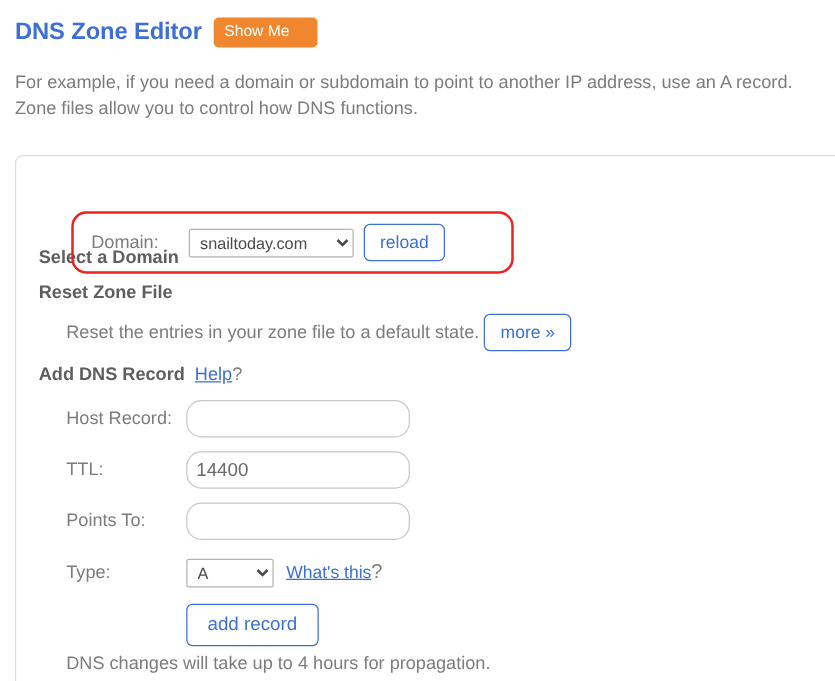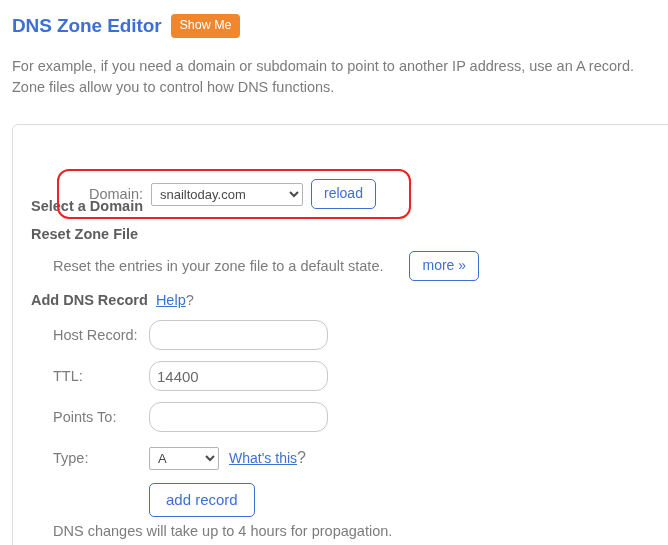--- a/index.html
+++ b/index.html
@@ -29,21 +29,21 @@
     font-weight: bold;
     color: #3d6fd4;
     letter-spacing: -0.1px;
     line-height: 22px;
   }
   .show-me-badge {
     background: #f0872e;
     color: #ffffff;
     font-size: 12.5px;
     line-height: 1;
-    padding: 5px 8px 6px 8px;
+    padding: 5px 22px 6px 8px;
     border-radius: 4px;
     white-space: nowrap;
     cursor: pointer;
     user-select: none;
   }
 
   
   .intro {
     margin: 18px 0 0 12px;
     font-size: 14.5px;
@@ -108,37 +108,37 @@
     top: 54px;
     display: flex;
     align-items: center;
     gap: 8px;
   }
   .field-label {
     font-size: 14.5px;
     color: #7c7c7c;
     line-height: 18px;
   }
-  .domain-label { width: 70px; text-align: right; }
+  .domain-label { width: 70px; }
 
   select.ui-select {
     font-family: "Liberation Sans", sans-serif;
     font-size: 13px;
     color: #4a4a4a;
     background: #ffffff;
     border: 1px solid #b4b4b4;
     border-radius: 2px;
     height: 23px;
     padding: 1px 4px;
     box-sizing: border-box;
     -webkit-appearance: menulist;
     appearance: menulist;
     cursor: pointer;
   }
-  select#domain-select { width: 152px; }
+  select#domain-select { width: 132px; }
   select#type-select   { width: 70px; }
 
   .btn-outline {
     font-family: "Liberation Sans", sans-serif;
     font-size: 14px;
     color: #3d6fd4;
     background: #ffffff;
     border: 1px solid #3d6fd4;
     border-radius: 5px;
     padding: 5px 12px 6px 12px;
@@ -147,21 +147,21 @@
     white-space: nowrap;
   }
 
   
   .reset-row {
     position: absolute;
     left: 40px;
     top: 126px;
     display: flex;
     align-items: center;
-    gap: 26px;
+    gap: 4px;
   }
   .reset-text {
     font-size: 14.5px;
     color: #7c7c7c;
     line-height: 18px;
     white-space: nowrap;
   }
 
   
   .form-grid {

